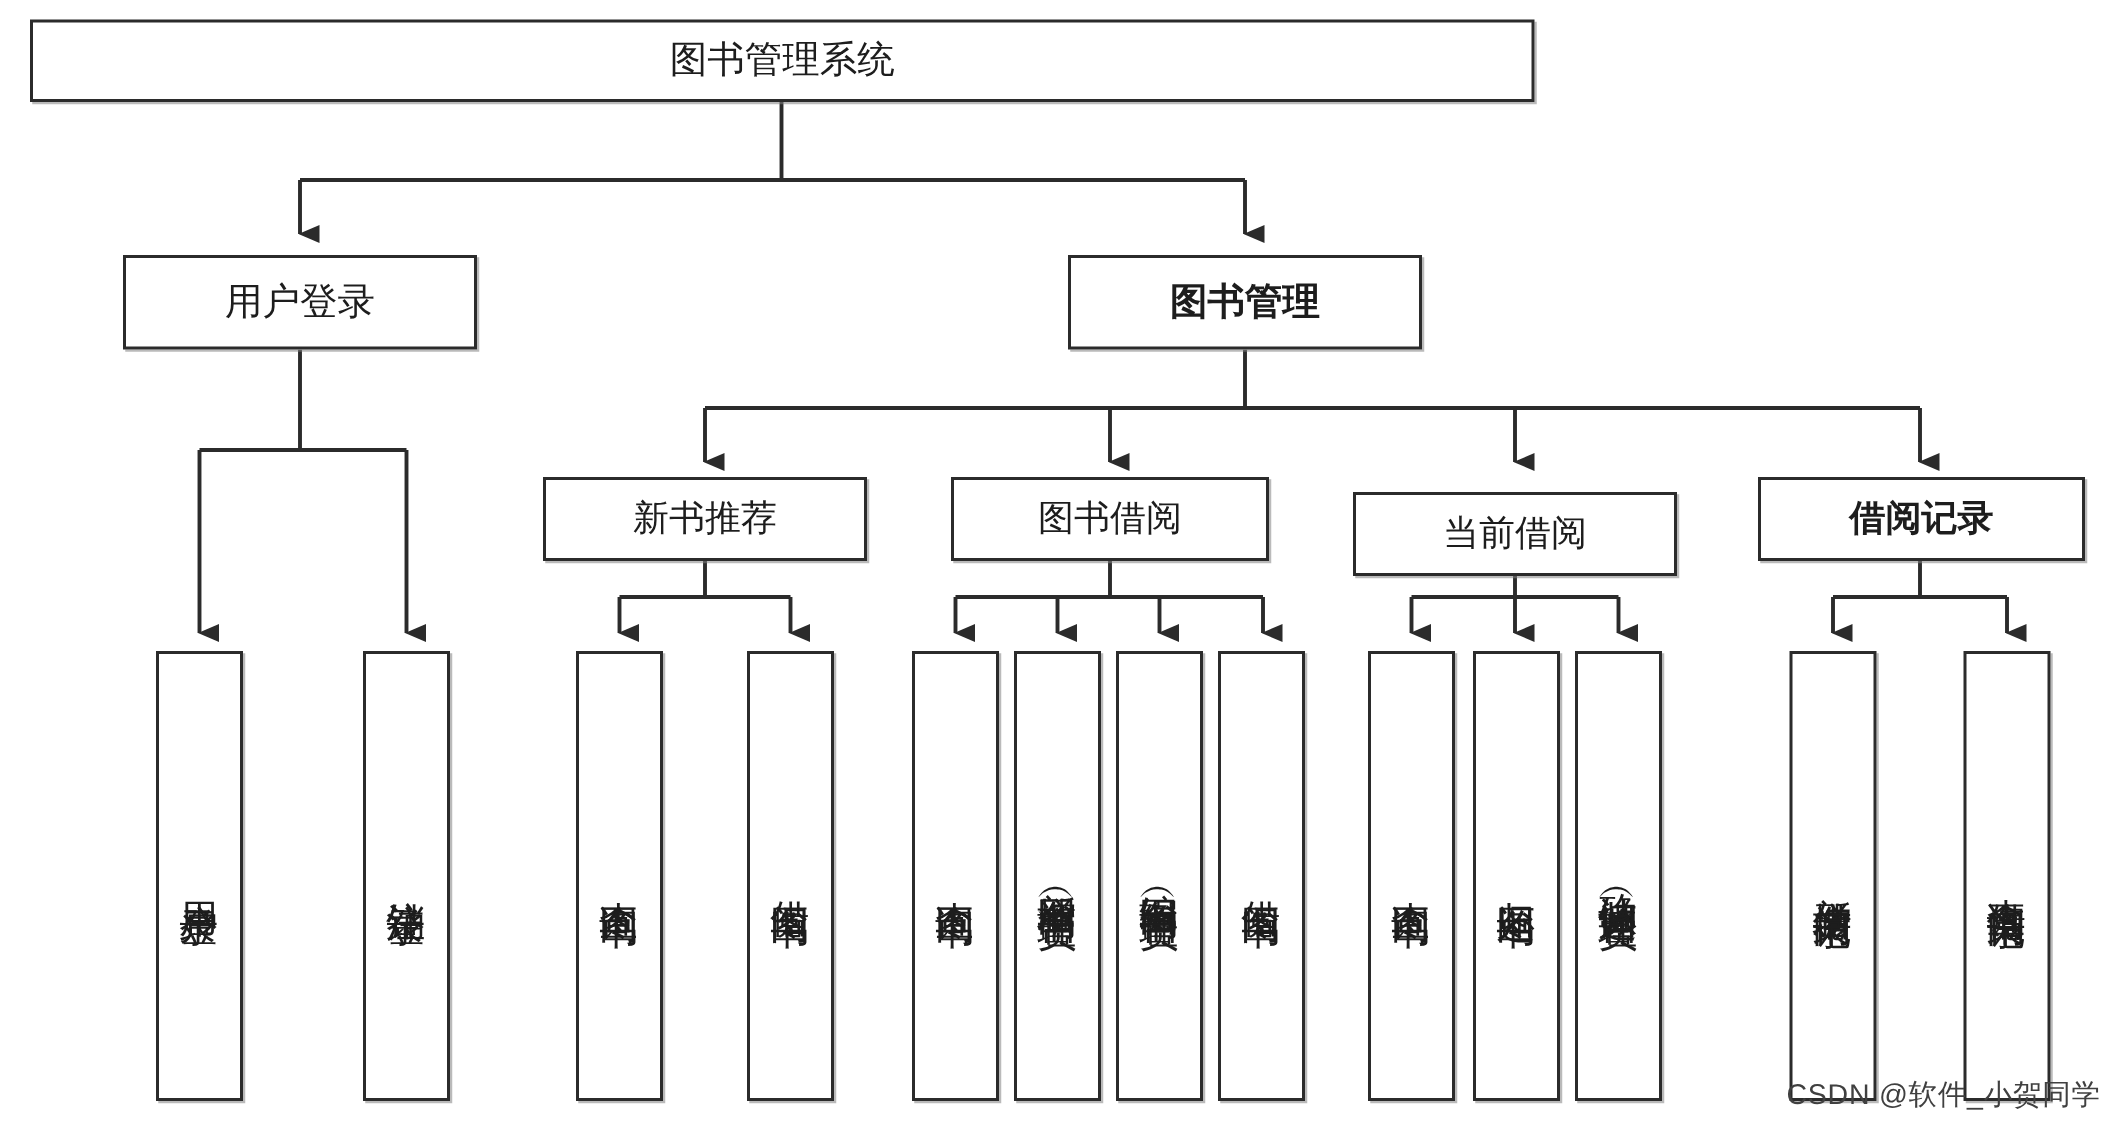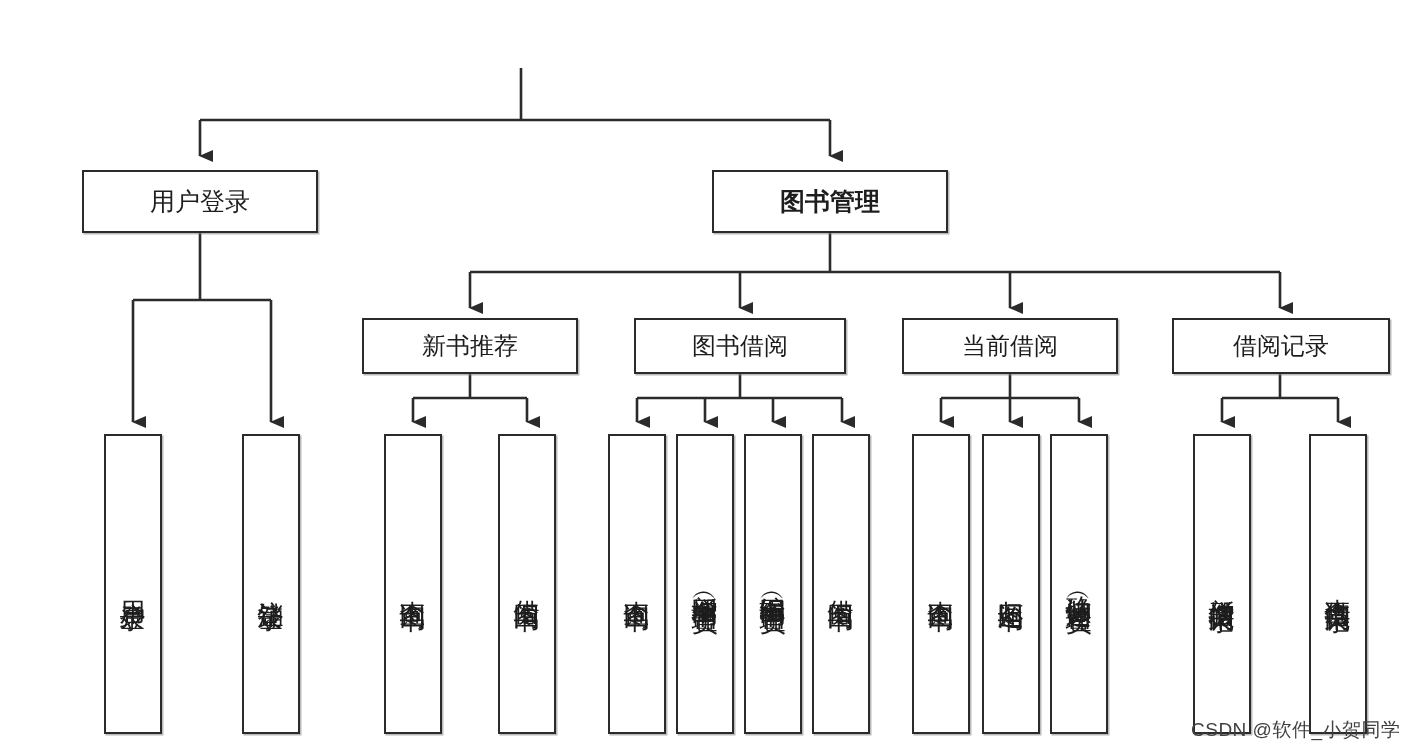--- a/index.html
+++ b/index.html
@@ -96,38 +96,41 @@
       <path d="M1010,398 L1010,422" marker-end="url(#arrow)"></path>
       <path d="M1079,398 L1079,422" marker-end="url(#arrow)"></path>
 
       <path d="M1280,374 L1280,398"></path>
       <path d="M1222,398 L1338,398"></path>
       <path d="M1222,398 L1222,422" marker-end="url(#arrow)"></path>
       <path d="M1338,398 L1338,422" marker-end="url(#arrow)"></path>
     </g>
   </svg>
 
+  <div class="node-box root-box h-node" style="left:20px;top:13px;width:1003px;height:55px;">
+    <span class="node-label">图书管理系统</span>
+  </div>
 
   <div class="node-box lvl1-box h-node" style="left:82px;top:170px;width:236px;height:63px;">
     <span class="node-label">用户登录</span>
   </div>
   <div class="node-box lvl1-box h-node" style="left:712px;top:170px;width:236px;height:63px;font-weight:bold;">
     <span class="node-label">图书管理</span>
   </div>
 
   <div class="node-box lvl2-box h-node" style="left:634px;top:318px;width:212px;height:56px;">
     <span class="node-label">图书借阅</span>
   </div>
   <div class="node-box lvl2-box h-node" style="left:362px;top:318px;width:216px;height:56px;">
     <span class="node-label">新书推荐</span>
   </div>
-  <div class="node-box lvl2-box h-node" style="left:902px;top:318px;width:216px;height:56px;">
+  <div class="node-box lvl2-box h-node" style="left:902px;top:328px;width:216px;height:56px;">
     <span class="node-label">当前借阅</span>
   </div>
-  <div class="node-box lvl2-box h-node" style="left:1172px;top:318px;width:218px;height:56px;">
+  <div class="node-box lvl2-box h-node" style="left:1172px;top:318px;width:218px;height:56px;font-weight:bold;">
     <span class="node-label">借阅记录</span>
   </div>
 
   <div class="node-box leaf-box" style="left:104px;top:434px;width:58px;height:300px;">
     <span class="node-label">用户登录</span>
   </div>
   <div class="node-box leaf-box" style="left:242px;top:434px;width:58px;height:300px;">
     <span class="node-label">注销登录</span>
   </div>
 

